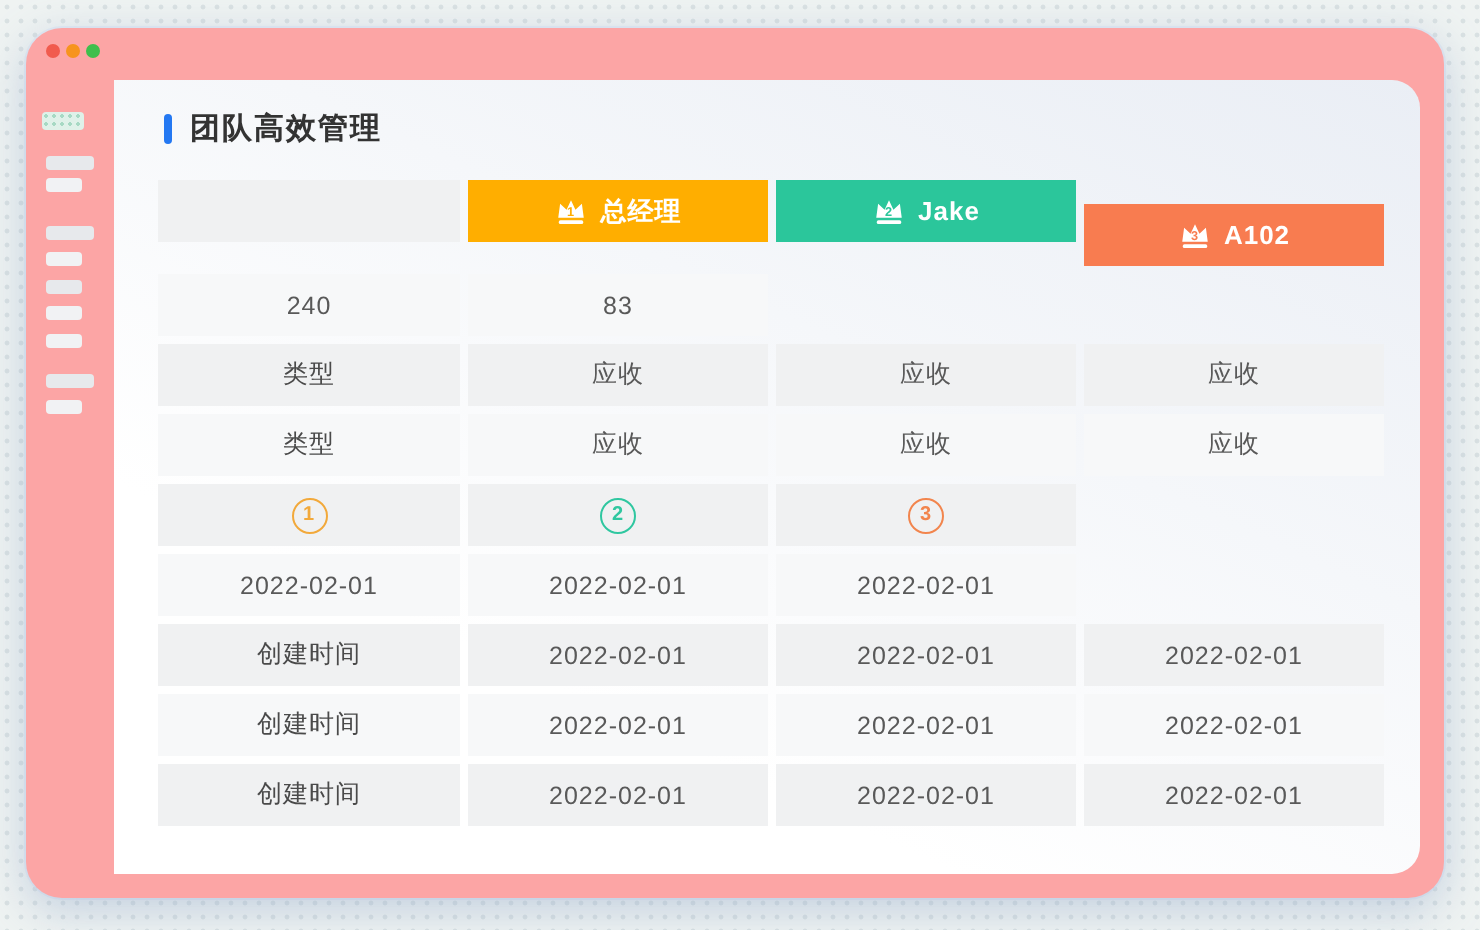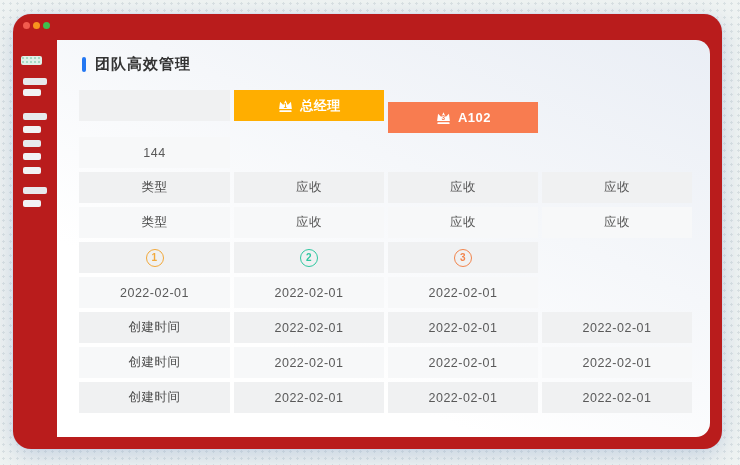--- a/index.html
+++ b/index.html
@@ -5,21 +5,21 @@
   html,body{margin:0;padding:0;}
   body{
     width:740px;height:465px;position:relative;overflow:hidden;
     font-family:"Liberation Sans","DejaVu Sans",sans-serif;
     background-color:#eff3f2;
     background-image:radial-gradient(circle, rgba(176,192,196,0.35) 1px, transparent 1.4px);
     background-size:7px 7px;
   }
   .window{
     position:absolute;left:13px;top:14px;width:709px;height:435px;
-    background:#b91c1c;border-radius:18px;
+    background:#fca5a5;border-radius:18px;
     box-shadow:0 6px 22px rgba(140,165,200,0.45), 0 0 0 1px rgba(220,230,245,0.6);
   }
   .traffic{position:absolute;left:10px;top:8px;display:flex;gap:3px;}
   .dot{width:7px;height:7px;border-radius:50%;}
   
   .sidebar{position:absolute;left:0;top:0;width:44px;height:100%;}
   .logo-skel{
     position:absolute;left:8px;top:42px;width:21px;height:9px;border-radius:2px;
     background-color:#dff1e9;
     background-image:radial-gradient(circle,#a7d9c4 30%, transparent 32%);
@@ -88,32 +88,41 @@
       <div class="t-row" id="header-row">
           <div class="cell corner"></div>
           <div class="cell col-head" style="background: rgb(255, 174, 0);">
             <svg width="17" height="15" viewBox="0 0 20 17">
               <path d="M2.5 12.5 L3.6 4.2 L7.4 7.8 L10 2.2 L12.6 7.8 L16.4 4.2 L17.5 12.5 Z" fill="#ffffff"></path>
               <rect x="2.8" y="14" width="14.4" height="2.2" rx="1" fill="#ffffff"></rect>
               <text x="10" y="11.6" text-anchor="middle" font-size="7.5" font-weight="bold" fill="#FFAE00">1</text>
             </svg>
             <span>总经理</span>
           </div>
+          <div class="cell col-head" style="background: rgb(43, 198, 155);">
+            <svg width="17" height="15" viewBox="0 0 20 17">
+              <path d="M2.5 12.5 L3.6 4.2 L7.4 7.8 L10 2.2 L12.6 7.8 L16.4 4.2 L17.5 12.5 Z" fill="#ffffff"></path>
+              <rect x="2.8" y="14" width="14.4" height="2.2" rx="1" fill="#ffffff"></rect>
+              <text x="10" y="11.6" text-anchor="middle" font-size="7.5" font-weight="bold" fill="#2BC69B">2</text>
+            </svg>
+            <span>Jake</span>
+          </div>
           <div class="cell col-head" style="background: rgb(248, 124, 80); margin-top: 12px;">
             <svg width="17" height="15" viewBox="0 0 20 17">
               <path d="M2.5 12.5 L3.6 4.2 L7.4 7.8 L10 2.2 L12.6 7.8 L16.4 4.2 L17.5 12.5 Z" fill="#ffffff"></path>
               <rect x="2.8" y="14" width="14.4" height="2.2" rx="1" fill="#ffffff"></rect>
               <text x="10" y="11.6" text-anchor="middle" font-size="7.5" font-weight="bold" fill="#F87C50">3</text>
             </svg>
             <span>A102</span>
           </div>
         </div>
       <div id="body-rows">
           <div class="t-row shade-a">
-            <div class="cell">144</div>
+            <div class="cell">240</div>
+            <div class="cell">83</div>
           </div>
           <div class="t-row shade-b">
             <div class="cell row-label">类型</div>
             <div class="cell">应收</div>
             <div class="cell">应收</div>
             <div class="cell">应收</div>
           </div>
           <div class="t-row shade-a">
             <div class="cell row-label">类型</div>
             <div class="cell">应收</div>

